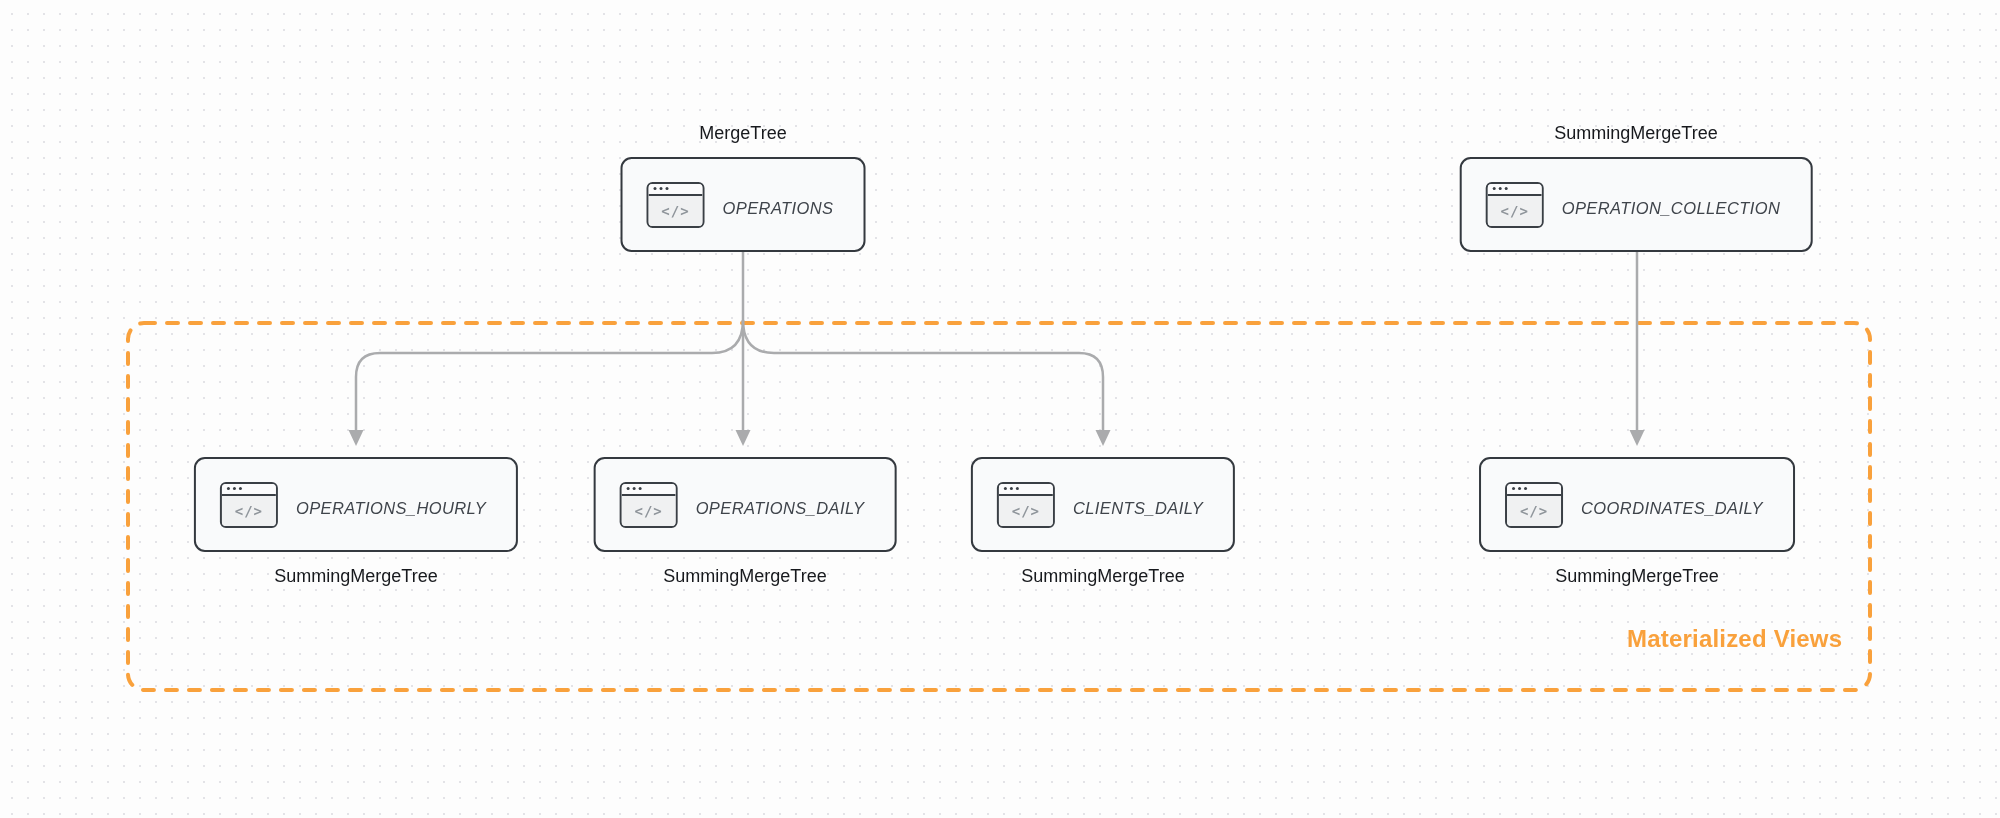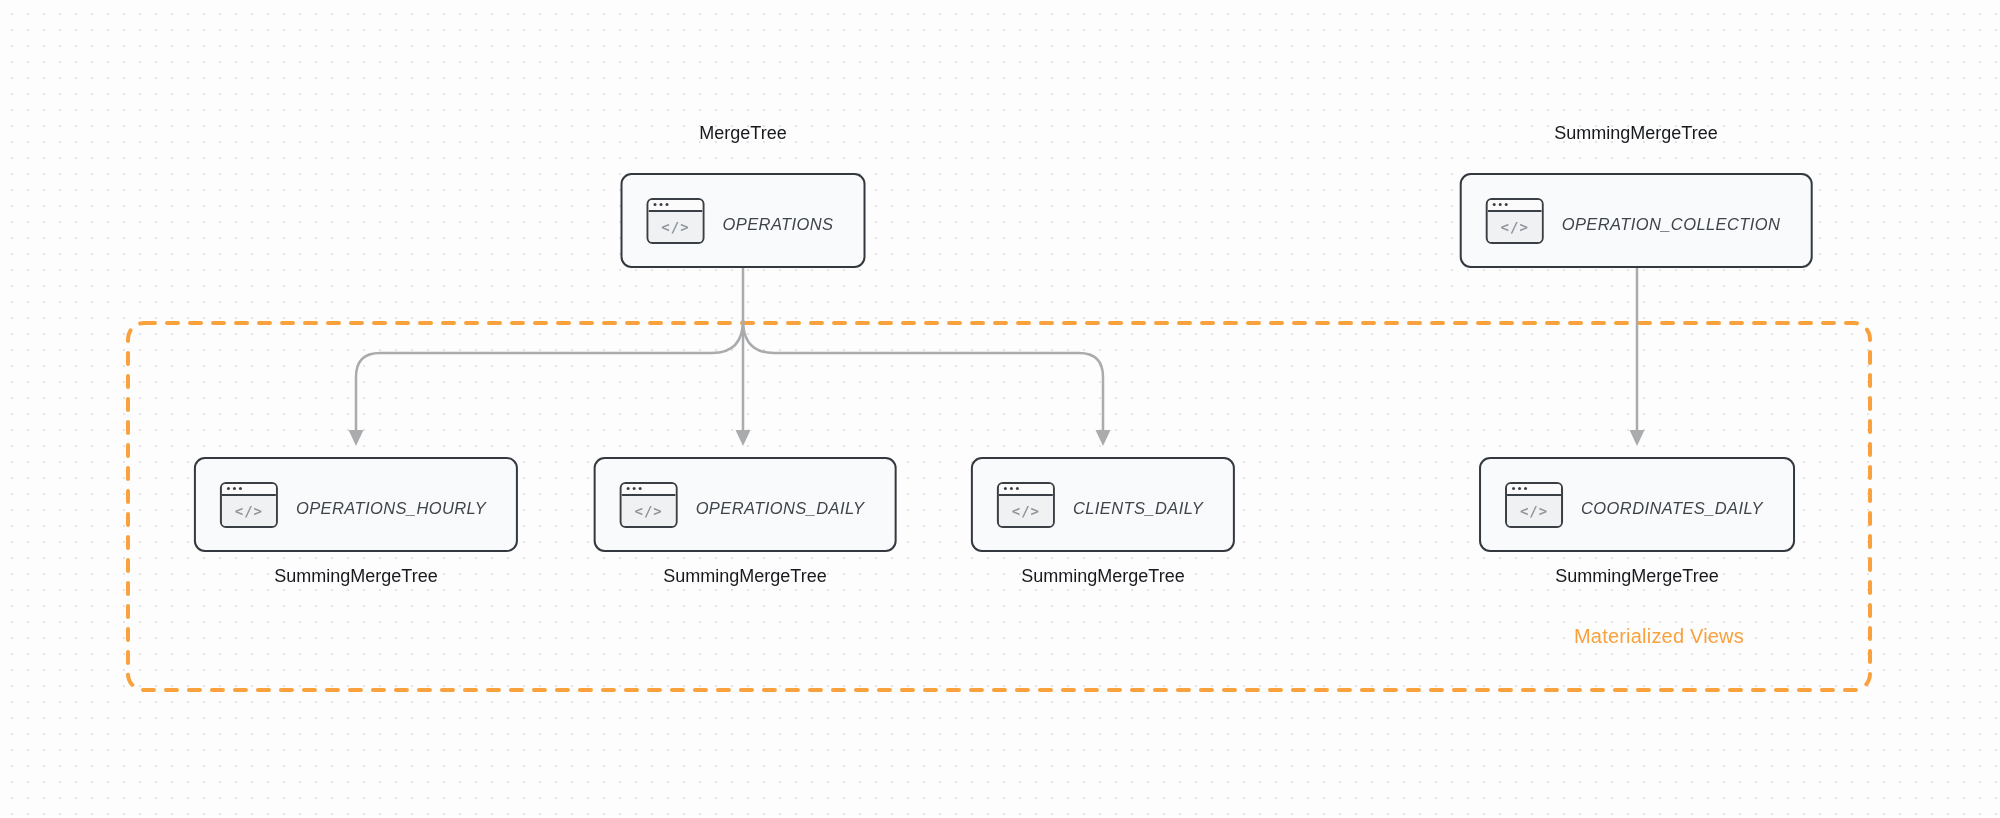--- a/index.html
+++ b/index.html
@@ -31,21 +31,21 @@
     align-items: center;
     transform: translateX(-50%);
   }
   .engine-label {
     font-size: 18px;
     line-height: 22px;
     color: #17191d;
     white-space: nowrap;
     text-align: center;
   }
-  .node-group.top .engine-label { margin-bottom: 29px; }
+  .node-group.top .engine-label { margin-bottom: 13px; }
   .node-group.bottom .engine-label { margin-top: 13px; }
   .node-box {
     display: flex;
     align-items: center;
     gap: 18px;
     height: 95px;
     padding: 0 30px 0 24px;
     background: #f9fafb;
     border: 2.5px solid #34393f;
     border-radius: 11px;
@@ -92,24 +92,24 @@
   .table-name {
     font-size: 16.5px;
     font-style: italic;
     letter-spacing: 0.4px;
     color: #3f444b;
     white-space: nowrap;
     margin-top: 7px;
   }
   .mv-label {
     position: absolute;
-    left: 1574px;
+    left: 1627px;
     top: 625px;
-    font-size: 20px;
-    font-weight: 400;
+    font-size: 24px;
+    font-weight: 700;
     letter-spacing: 0.2px;
     color: #f9a13c;
     white-space: nowrap;
   }
 </style>
 </head>
 <body>
 
 <div class="canvas">
 

